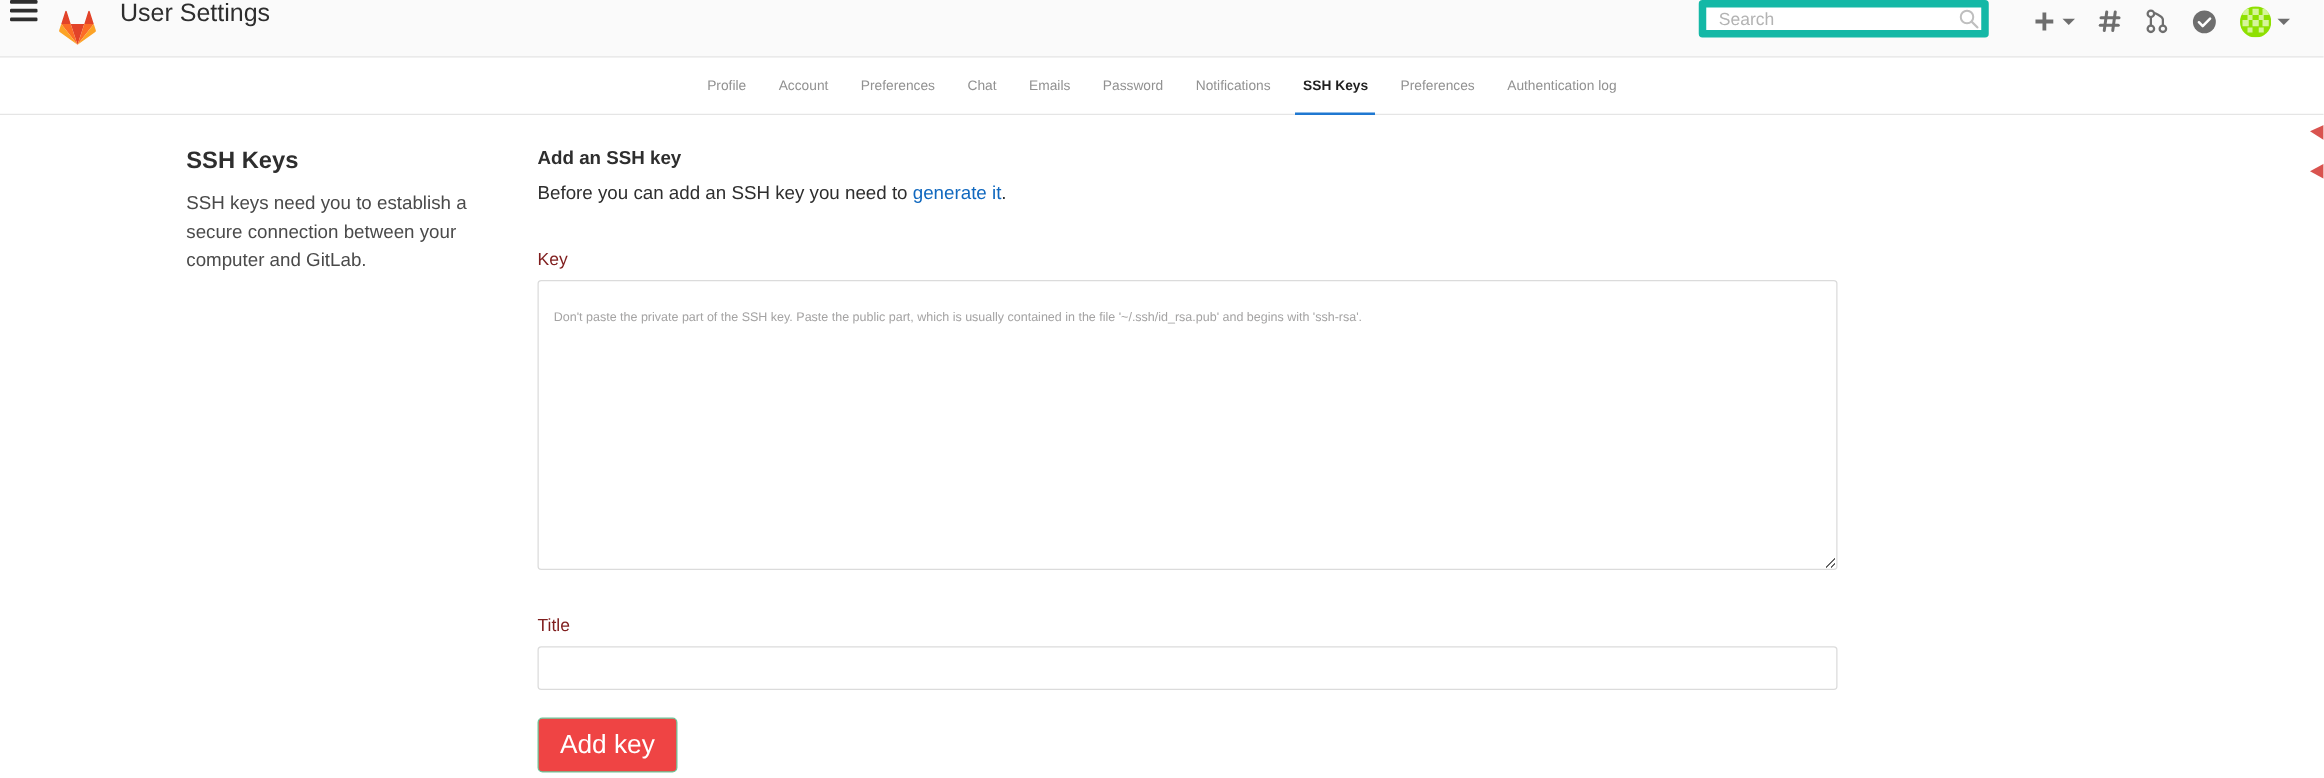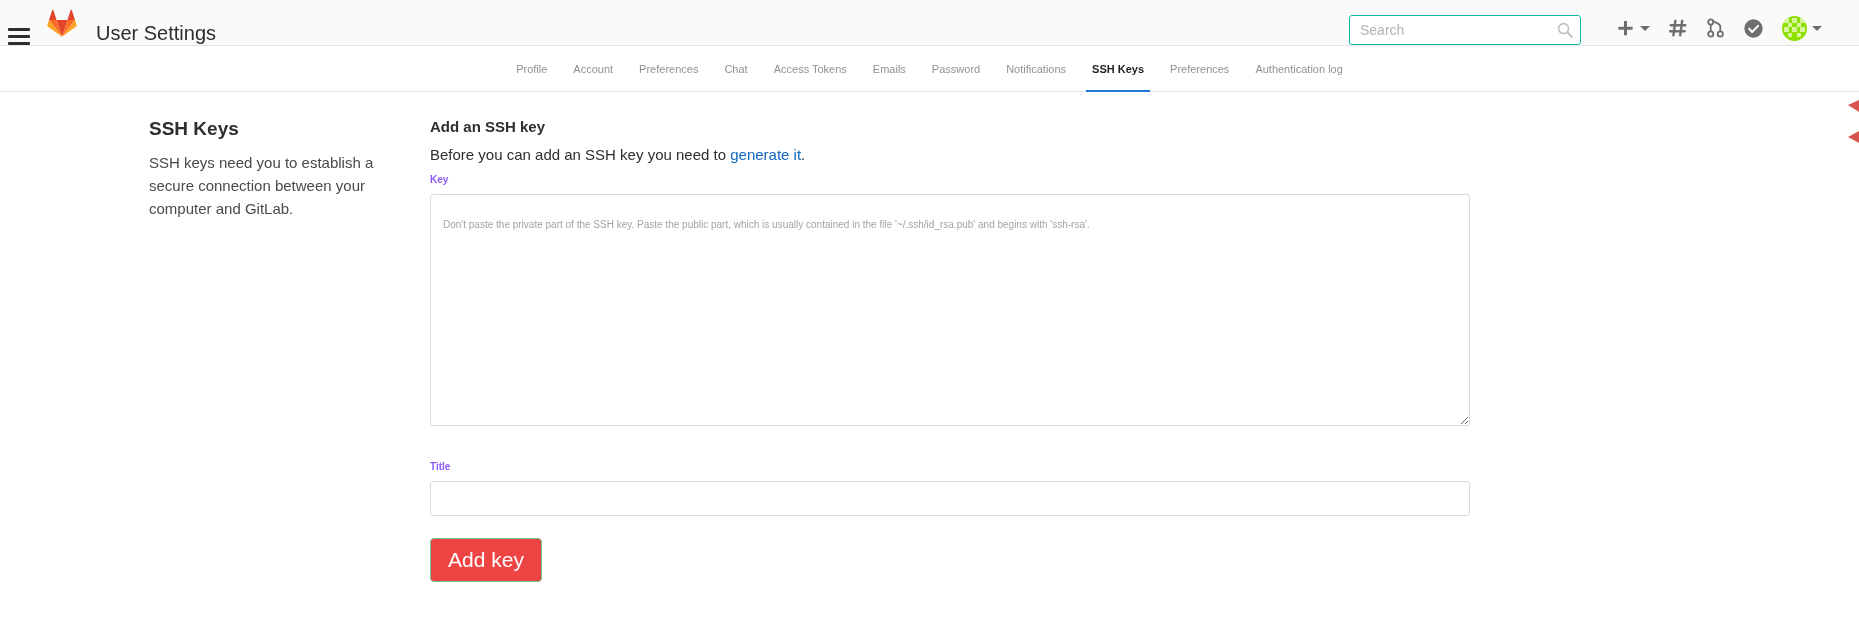--- a/index.html
+++ b/index.html
@@ -11,22 +11,22 @@
     font-family: "Liberation Sans", sans-serif;
   }
 
   
   .navbar {
     position: relative;
     height: 46px;
     background: #fafafa;
     border-bottom: 1px solid #e5e5e5;
     display: flex;
-    align-items: flex-end;
-    padding: 0 28px 0 0;
+    align-items: flex-start;
+    padding: 0 18px 0 0;
   }
   .hamburger {
     width: 30px;
     margin-left: 4px;
     display: flex;
     flex-direction: column;
     justify-content: center;
     align-items: center;
     gap: 4px;
     cursor: pointer;
@@ -61,21 +61,21 @@
   .search-box {
     position: relative;
     width: 232px;
     height: 30px;
     flex: none;
     margin-right: 26px;
   }
   .search-box input {
     width: 100%;
     height: 100%;
-    border: 1px solid #14b8a6;
+    border: 6px solid #14b8a6;
     border-radius: 3px;
     background: #fff;
     padding: 0 30px 0 10px;
     font-size: 14px;
     font-family: "Liberation Sans", sans-serif;
     color: #5c5c5c;
     outline: none;
   }
   .search-box input::placeholder { color: #b3b3b3; }
   .search-icon {
@@ -176,30 +176,30 @@
   .main { flex: 1 1 auto; padding-right: 140px; max-width: 1180px; }
   .main h4 {
     font-size: 15px;
     font-weight: bold;
     color: #2e2e2e;
     margin-bottom: 11px;
   }
   .hint {
     font-size: 15px;
     color: #2e2e2e;
-    margin-bottom: 11px;
+    margin-bottom: 36px;
   }
   .hint a { color: #1068bf; text-decoration: none; cursor: pointer; }
 
   .form-group { margin-bottom: 14px; }
   .form-label {
     display: block;
-    font-size: 10px;
-    font-weight: bold;
-    color: #8b5cf6;
+    font-size: 14px;
+    font-weight: normal;
+    color: #7f1d1d;
     margin-bottom: 9px;
   }
   textarea.key-input {
     width: 100%;
     height: 232px;
     border: 1px solid #dbdbdb;
     border-radius: 3px;
     padding: 23px 12px;
     font-size: 10px;
     line-height: 1.4;
@@ -339,21 +339,20 @@
     </div>
 
   </div>
 </div>
 
 <div class="subnav">
   <a class="tab">Profile</a>
   <a class="tab">Account</a>
   <a class="tab">Preferences</a>
   <a class="tab">Chat</a>
-  <a class="tab">Access Tokens</a>
   <a class="tab">Emails</a>
   <a class="tab">Password</a>
   <a class="tab">Notifications</a>
   <a class="tab active">SSH Keys</a>
   <a class="tab">Preferences</a>
   <a class="tab">Authentication log</a>
 </div>
 
 <div class="content">
 

